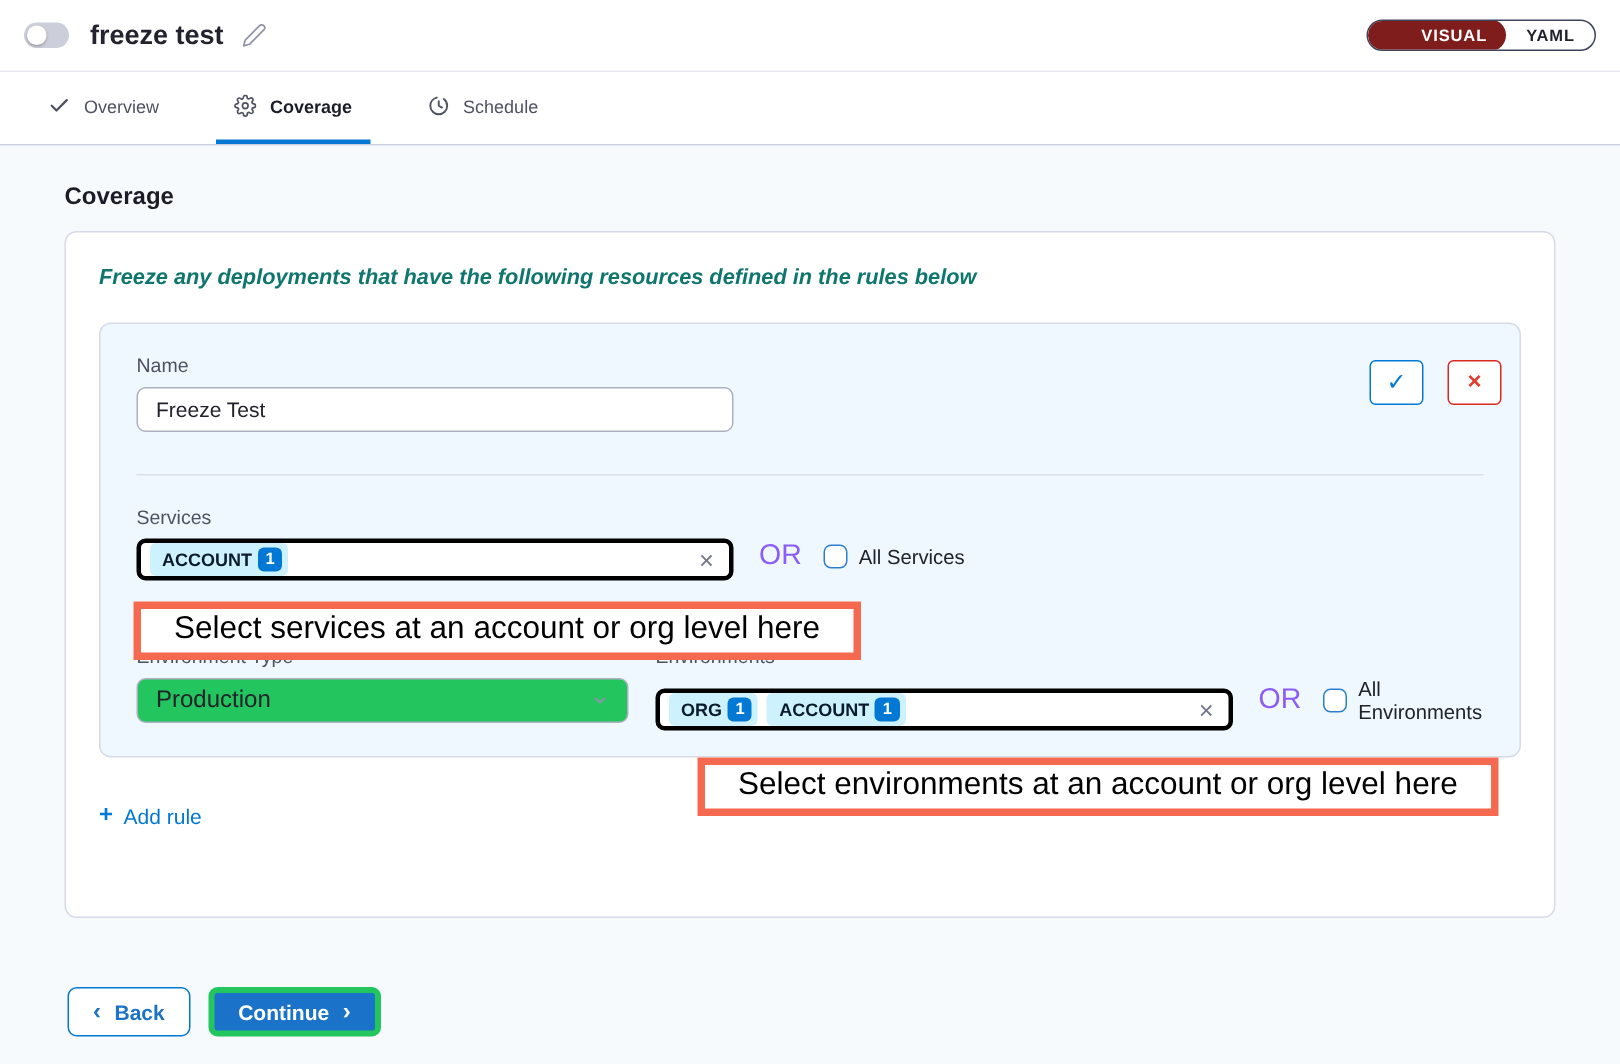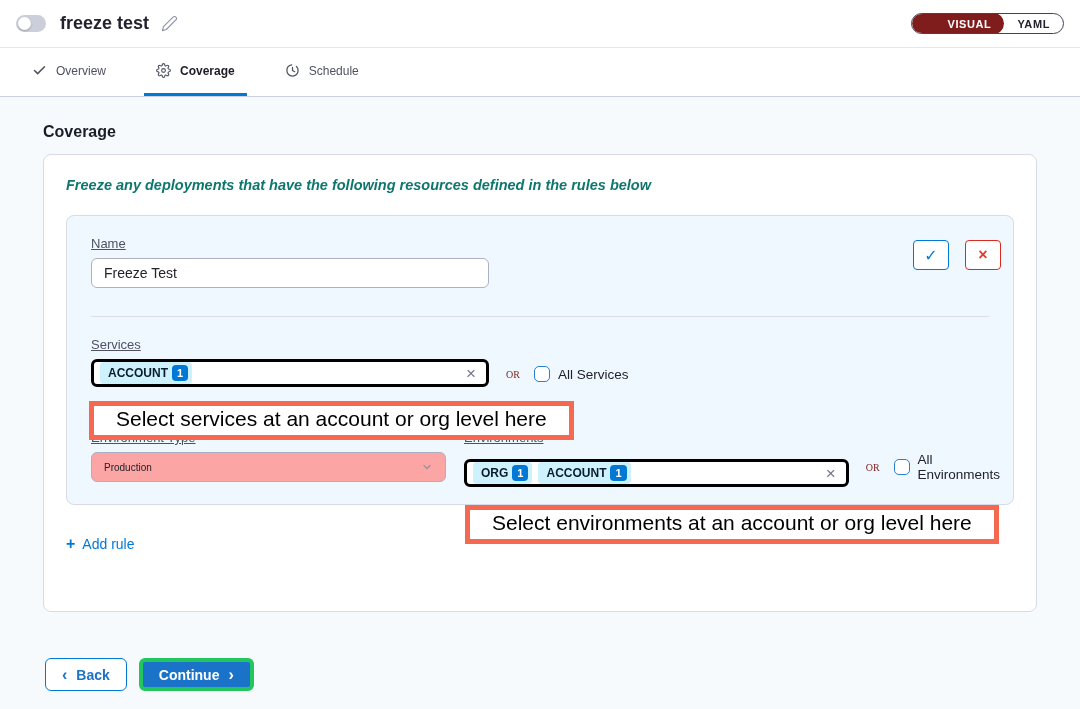--- a/index.html
+++ b/index.html
@@ -59,21 +59,21 @@
     position: relative; background: #fff; border: 1px solid #d8dae8;
     border-radius: 8px; height: 458px; padding: 22px 22px 0;
   }
   .card-desc { font-size: 14.5px; font-weight: 700; color: #0f766e; font-style: italic; }
 
   .rule-card {
     margin-top: 22px; background: #eef8fe; border: 1px solid #d8dae8;
     border-radius: 8px; height: 290px; padding: 20px 24px;
   }
 
-  .field-label { display: block; font-size: 13px; color: #4f5162; margin-bottom: 7px; text-decoration: underline; }
+  .field-label { display: block; font-size: 13px; color: #4f5162; margin-bottom: 7px; }
   .text-input {
     width: 398px; height: 30px; border: 1px solid #aeb0c2; border-radius: 6px;
     background: #fff; font: 14px "Liberation Sans", sans-serif; color: #22222a; padding: 0 12px;
   }
 
   .name-row { display: flex; justify-content: space-between; align-items: flex-start; }
   .btn-group { display: flex; gap: 16px; margin-top: 4px; margin-right: -12px; }
   .icon-btn {
     width: 36px; height: 30px; border-radius: 4px; background: #fff;
     font-size: 16px; font-weight: 700; cursor: pointer; display: flex;
@@ -93,32 +93,32 @@
     background: #cdf2fe; border-radius: 4px; display: inline-flex; align-items: center;
     gap: 4px; padding: 3px 4px 3px 8px; font-size: 12px; font-weight: 600; color: #0a1b2e;
   }
   .chip .count-badge {
     background: #0278d5; color: #fff; border-radius: 4px; font-size: 11px;
     font-weight: 700; padding: 1px 5px; line-height: 14px;
   }
   .clear-x { margin-left: auto; color: #73768c; font-size: 17px; cursor: pointer; line-height: 1; }
 
   .or-group { display: flex; align-items: center; gap: 14px; margin-left: 17px; margin-bottom: 5px; }
-  .or-label { font-size: 10px; color: #7f1d1d; font-family: Liberation Serif, serif; }
+  .or-label { font-size: 19px; color: #8b5cf6; }
   .checkbox {
     width: 16px; height: 16px; border: 1.5px solid #2b7fd0; border-radius: 5px;
     background: #fff; cursor: pointer; flex: 0 0 auto;
   }
   .all-label { font-size: 13.5px; color: #22222a; margin-left: -6px; }
 
   .env-row { display: flex; gap: 18px; margin-top: 43px; }
   .select-box {
-    width: 355px; height: 30px; background: #fca5a5; border: 1px solid #aeb0c2;
+    width: 328px; height: 30px; background: #22c55e; border: 1px solid #aeb0c2;
     border-radius: 6px; display: flex; align-items: center; padding: 0 12px;
-    font-size: 10px; color: #22222a; cursor: pointer;
+    font-size: 16px; color: #22222a; cursor: pointer;
   }
   .select-box .chev { margin-left: auto; color: #8f92a8; display: flex; }
 
   .add-rule {
     display: inline-flex; align-items: center; gap: 7px; margin-top: 30px;
     color: #0278d5; font-size: 14px; font-weight: 500; cursor: pointer;
   }
   .add-rule .plus { font-size: 16px; font-weight: 700; }
 
   

